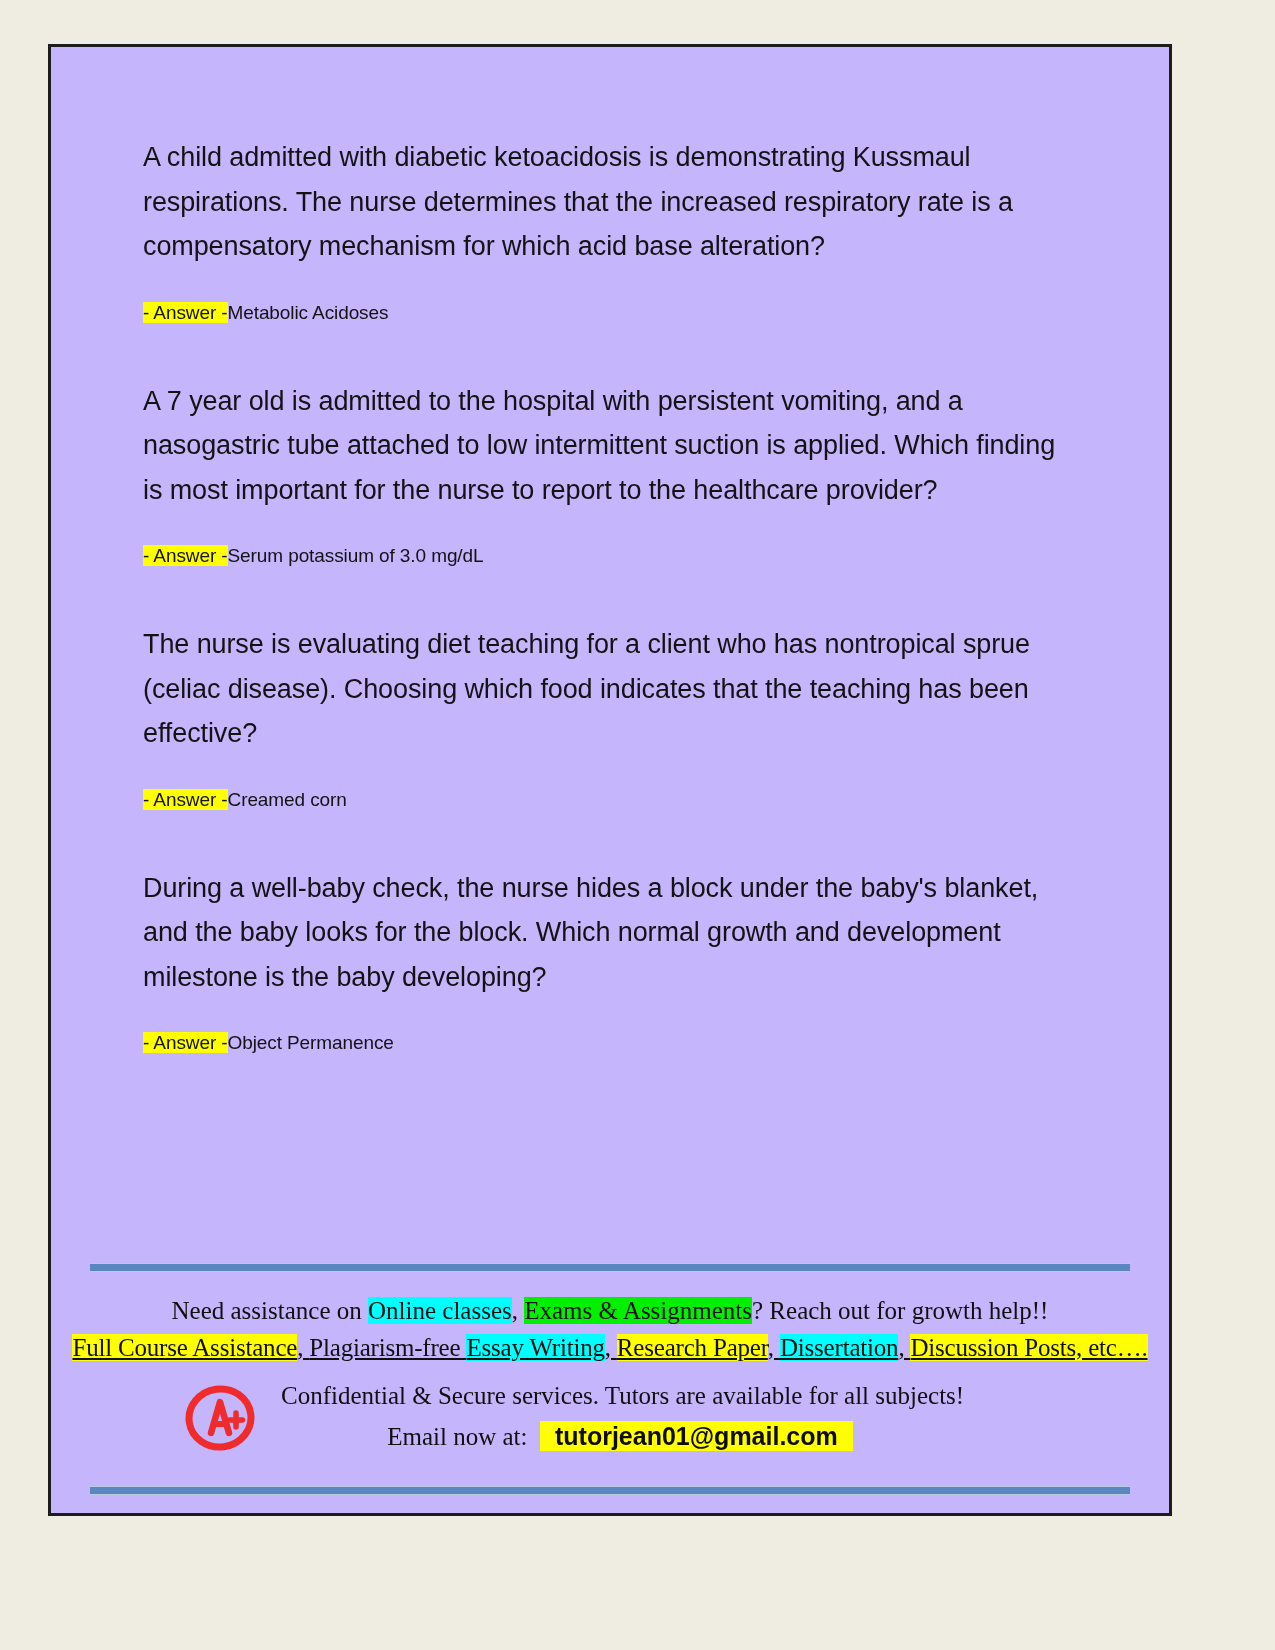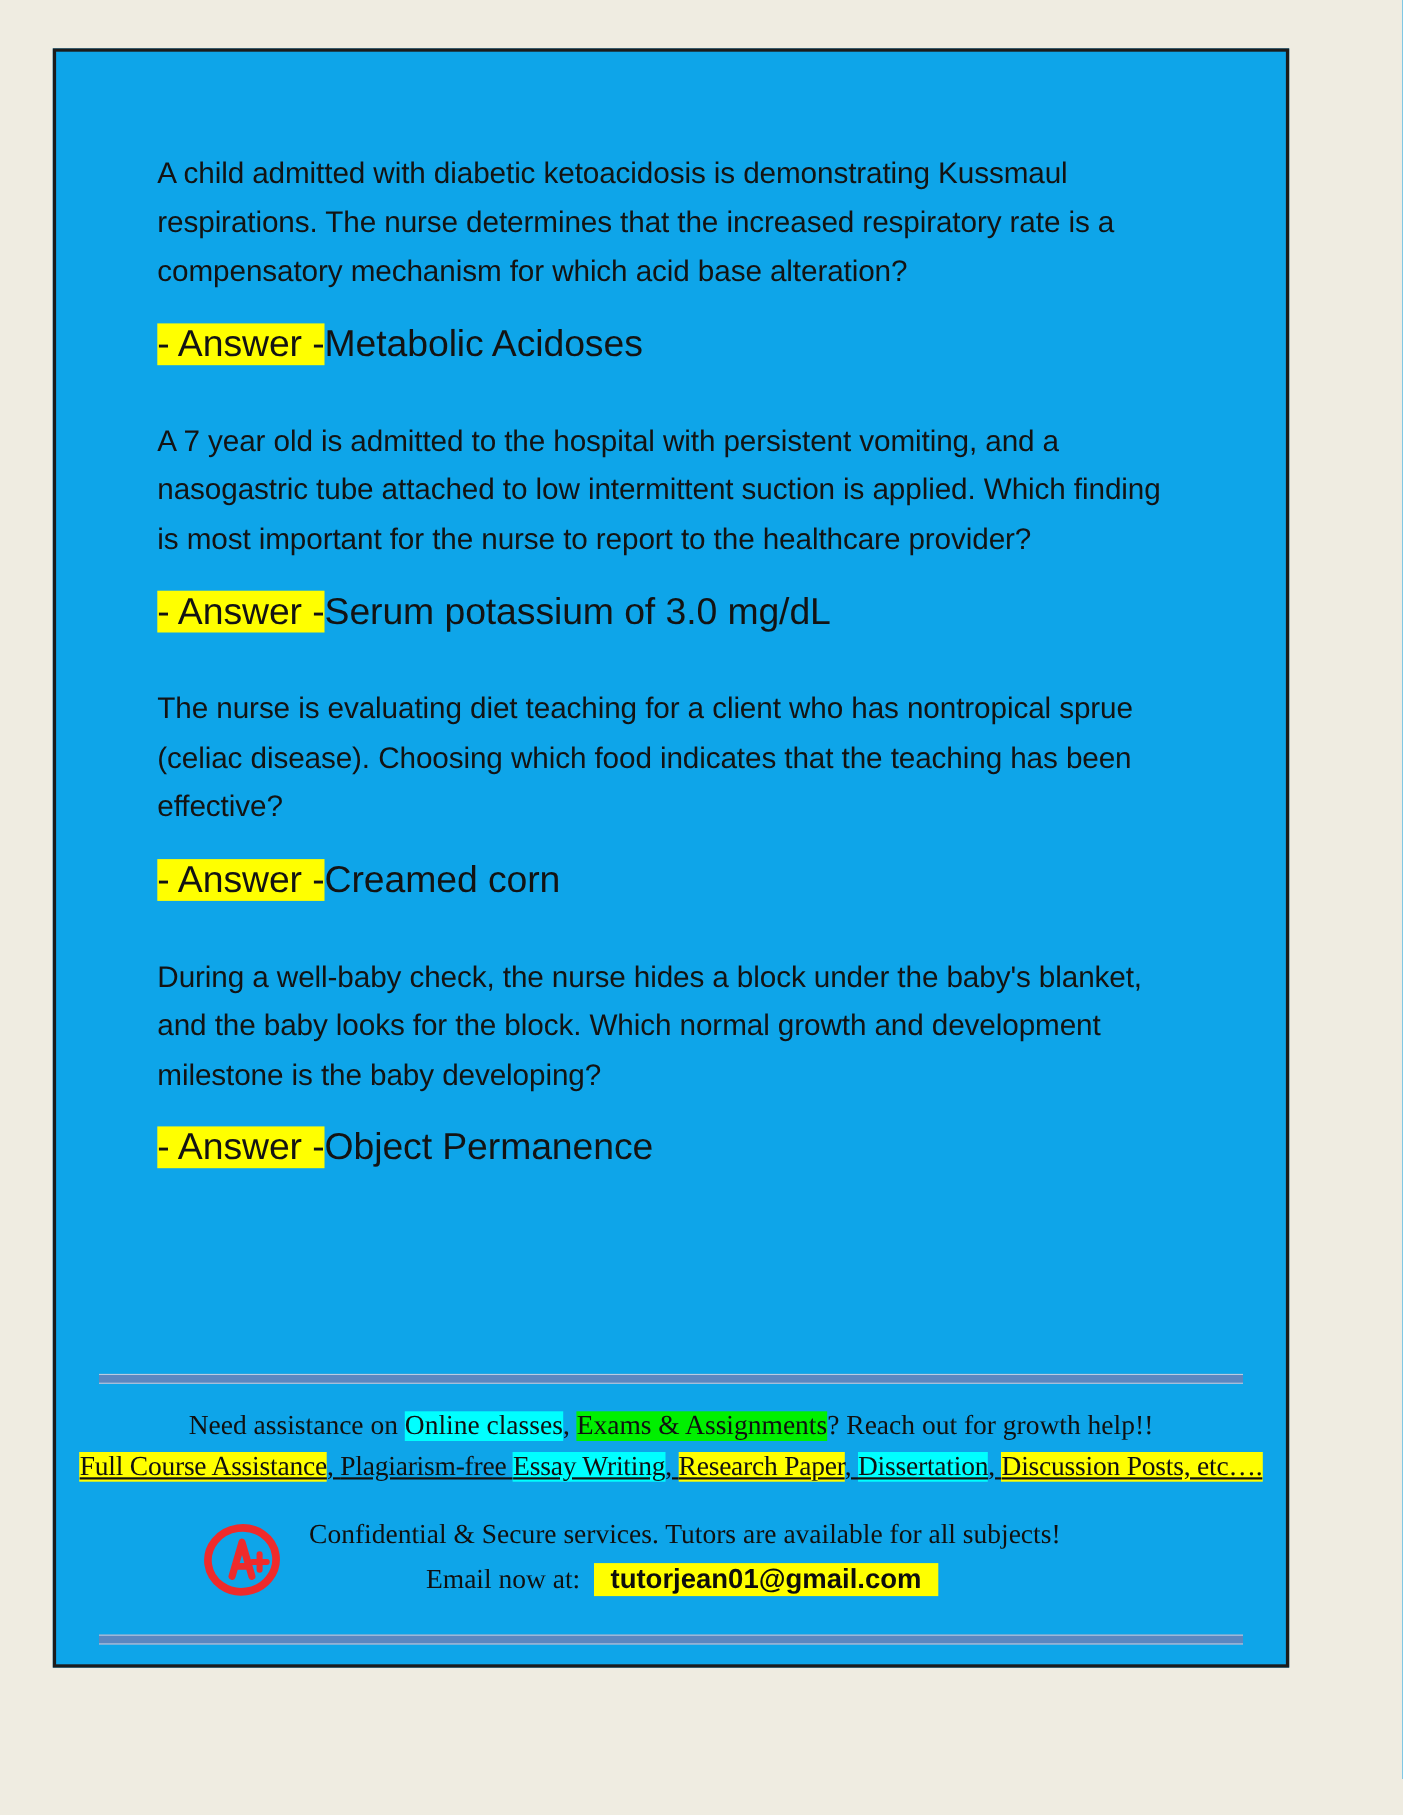--- a/index.html
+++ b/index.html
@@ -13,21 +13,21 @@
     font-family: "Liberation Sans", sans-serif;
     overflow: hidden;
   }
 
   .page {
     position: absolute;
     left: 48px;
     top: 44px;
     width: 1124px;
     height: 1472px;
-    background: #0ea5e9;
+    background: #c4b5fd;
     border: 3px solid #1c1c1c;
     box-sizing: border-box;
   }
 
   .content {
     position: absolute;
     left: 92px;
     top: 88px;
     width: 940px;
   }
@@ -41,21 +41,21 @@
     font-size: 27px;
     line-height: 44.5px;
     color: #131313;
     letter-spacing: -0.1px;
     margin: 0 0 24px 0;
     max-width: 930px;
   }
 
   .atext {
     font-family: "Liberation Sans", sans-serif;
-    font-size: 34px;
+    font-size: 19px;
     line-height: 40px;
     color: #131313;
     letter-spacing: -0.1px;
     margin: 0;
     white-space: nowrap;
   }
 
   .hl-yellow {
     background: #ffff00;
   }
@@ -101,21 +101,21 @@
     white-space: nowrap;
   }
 
   .footer-line-2 {
     letter-spacing: -0.2px;
     text-decoration: underline;
   }
 
   .footer-lower {
     position: relative;
-    margin-top: 24px;
+    margin-top: 10px;
     min-height: 92px;
   }
 
   .logo {
     position: absolute;
     left: 110px;
     top: 4px;
     width: 78px;
     height: 74px;
   }

